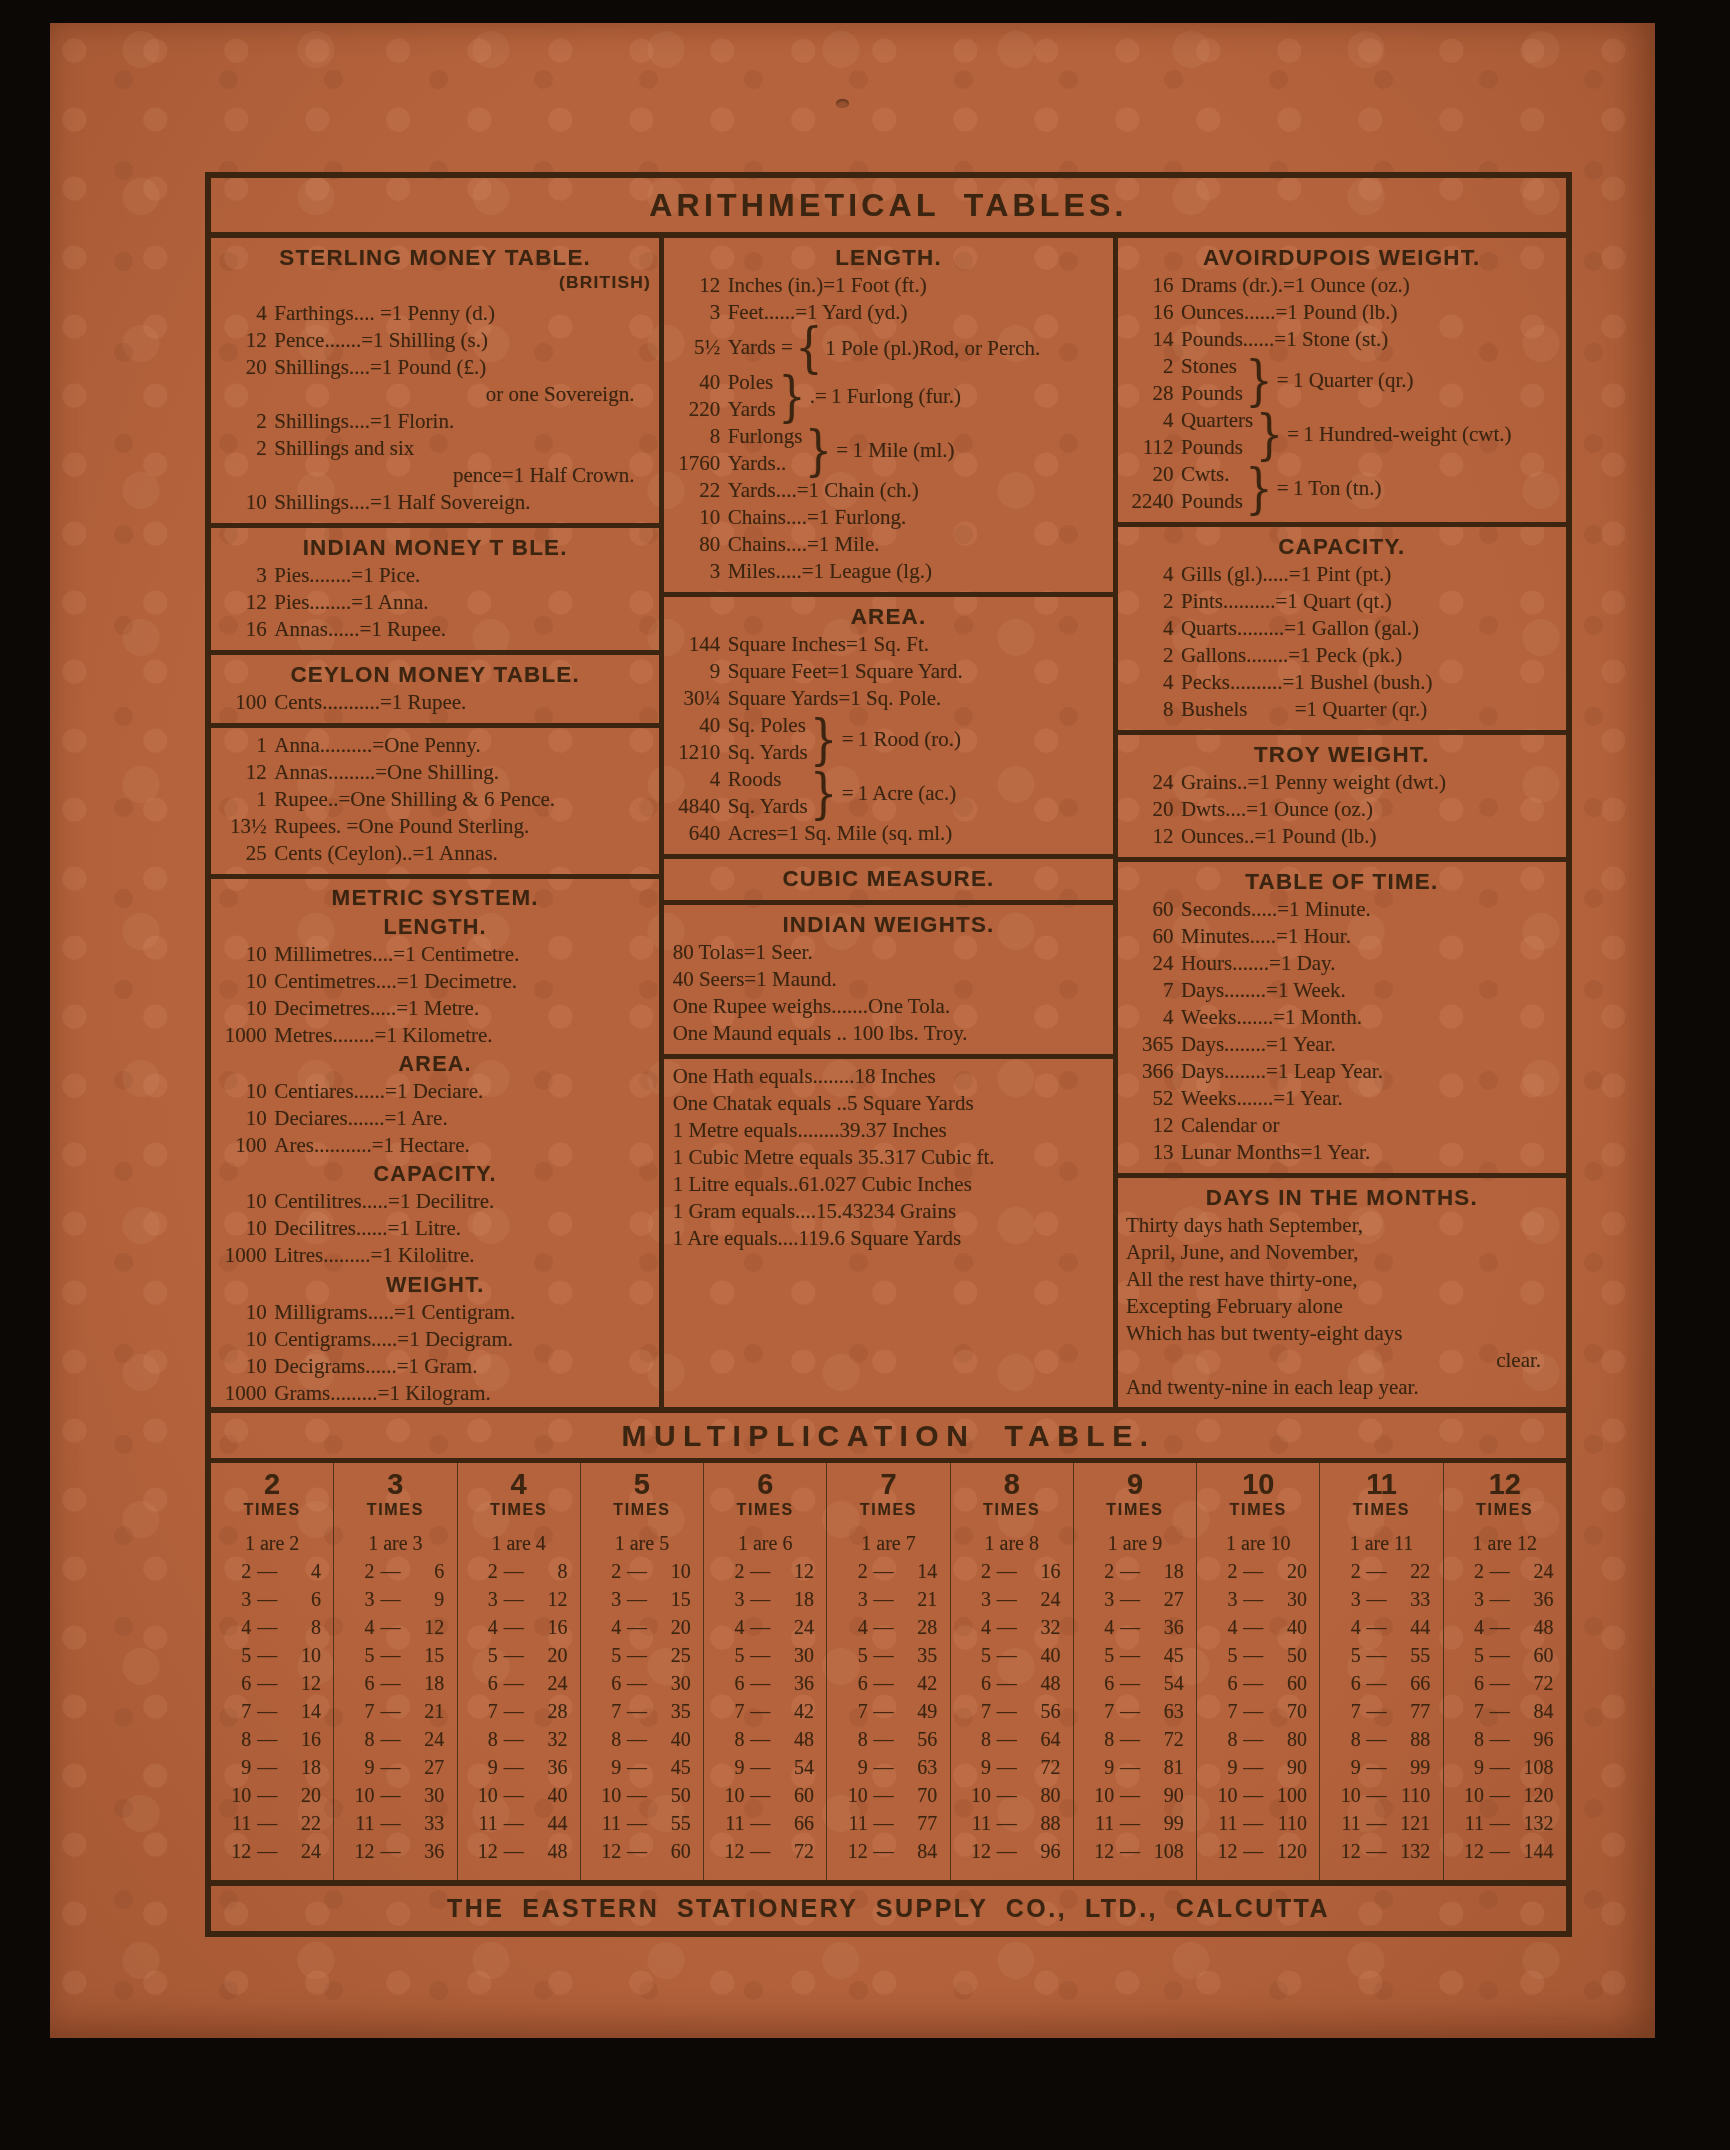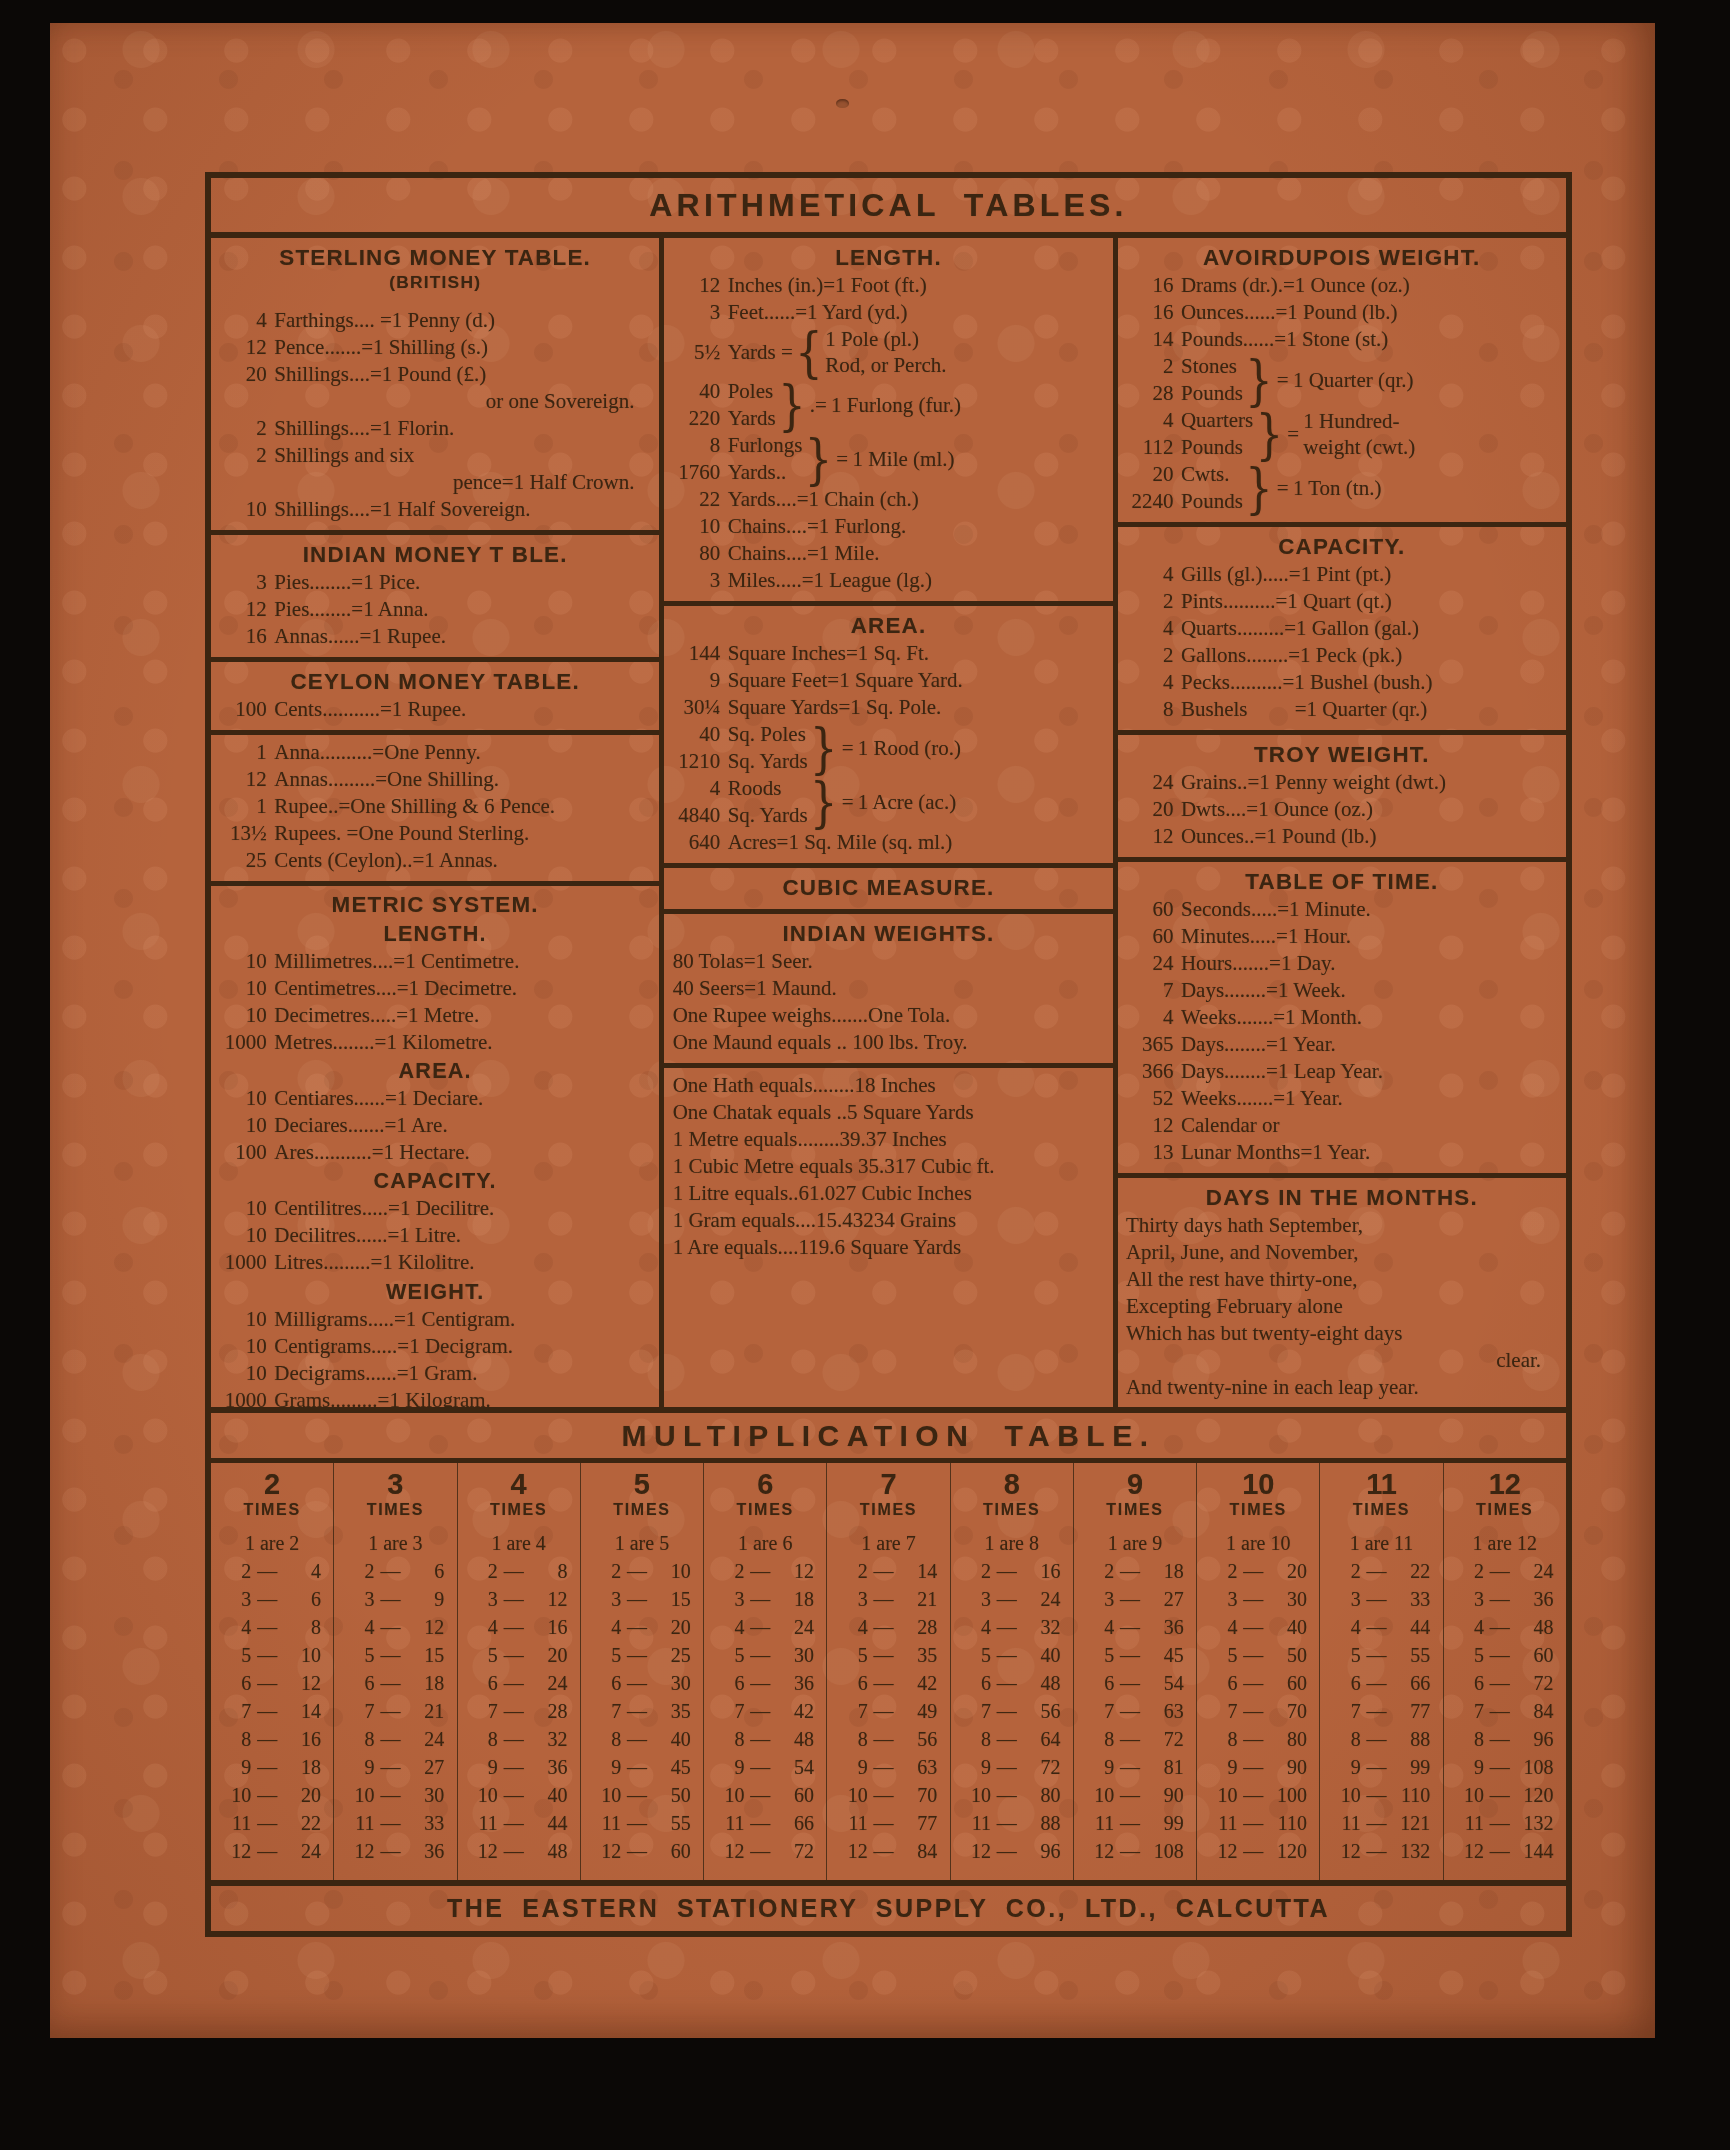--- a/index.html
+++ b/index.html
@@ -31,34 +31,34 @@
   .title-bar{flex:0 0 60px;display:flex;align-items:center;justify-content:center;
     border-bottom:6.6px solid var(--ink);
     font:700 32px "Liberation Sans",sans-serif;letter-spacing:4.2px;word-spacing:11.6px;}
   .columns{flex:1 1 auto;display:flex;min-height:0;}
   .col{flex:1 1 0;display:flex;flex-direction:column;min-width:0;}
   .col + .col{border-left:5.8px solid var(--ink);}
   .sec{padding:4.2px 8.3px 6.6px;}
   .sec + .sec{border-top:5.8px solid var(--ink);}
   .col .sec:last-child{flex:1 1 auto;}
   .sec-head{text-align:center;font:700 22.4px "Liberation Sans",sans-serif;letter-spacing:1.2px;margin:2.5px 0 1.7px;}
-  .sec-sub{text-align:center;font:700 17.4px "Liberation Sans",sans-serif;letter-spacing:1.2px;margin-bottom:14px;}
+  .sec-sub{text-align:right;font:700 17.4px "Liberation Sans",sans-serif;letter-spacing:1.2px;margin-bottom:7px;}
   .subhead{text-align:center;font:700 21.6px "Liberation Sans",sans-serif;letter-spacing:1.2px;margin:2.5px 0 0.8px;}
   .line{font:21px "Liberation Serif",serif;line-height:27px;white-space:pre-wrap;}
   .numline{display:flex;}
   .num{flex:0 0 55px;text-align:right;padding-right:7.5px;white-space:pre;}
   .rest{flex:1 1 auto;}
   .line.right{text-align:right;padding-right:16.6px;}
   .bracerow{display:flex;align-items:center;}
   .bracerow .line{flex:0 0 auto;}
   .items{display:flex;flex-direction:column;}
   .brace{font-family:"DejaVu Serif",serif;font-size:43px;line-height:1;
     transform:scaleY(1.25);margin:0 2.5px;flex:0 0 auto;}
   .eq{font:21px "Liberation Serif",serif;margin:0 4.2px 0 1.7px;flex:0 0 auto;}
-  .res{display:flex;flex-direction:column;justify-content:center;}
+  .res{display:flex;justify-content:center;}
   .resline{font:21px "Liberation Serif",serif;line-height:26px;white-space:pre-wrap;}
   .mult-title{flex:0 0 56px;border-top:6.6px solid var(--ink);border-bottom:5px solid var(--ink);
     display:flex;align-items:center;justify-content:center;
     font:700 30px "Liberation Sans",sans-serif;letter-spacing:7.5px;word-spacing:13.3px;}
   .mult-grid{flex:0 0 417px;display:flex;min-height:0;}
   .mcol{flex:1 1 0;padding:5px 1.7px;min-width:0;}
   .mcol + .mcol{border-left:1.7px solid var(--ink-soft);}
   .mnum{text-align:center;font:700 29px "Liberation Sans",sans-serif;line-height:33px;}
   .mtimes{text-align:center;font:700 16px "Liberation Sans",sans-serif;letter-spacing:1.7px;margin-bottom:10px;}
   .mrow{display:flex;justify-content:center;font:20px "Liberation Serif",serif;line-height:28px;}

